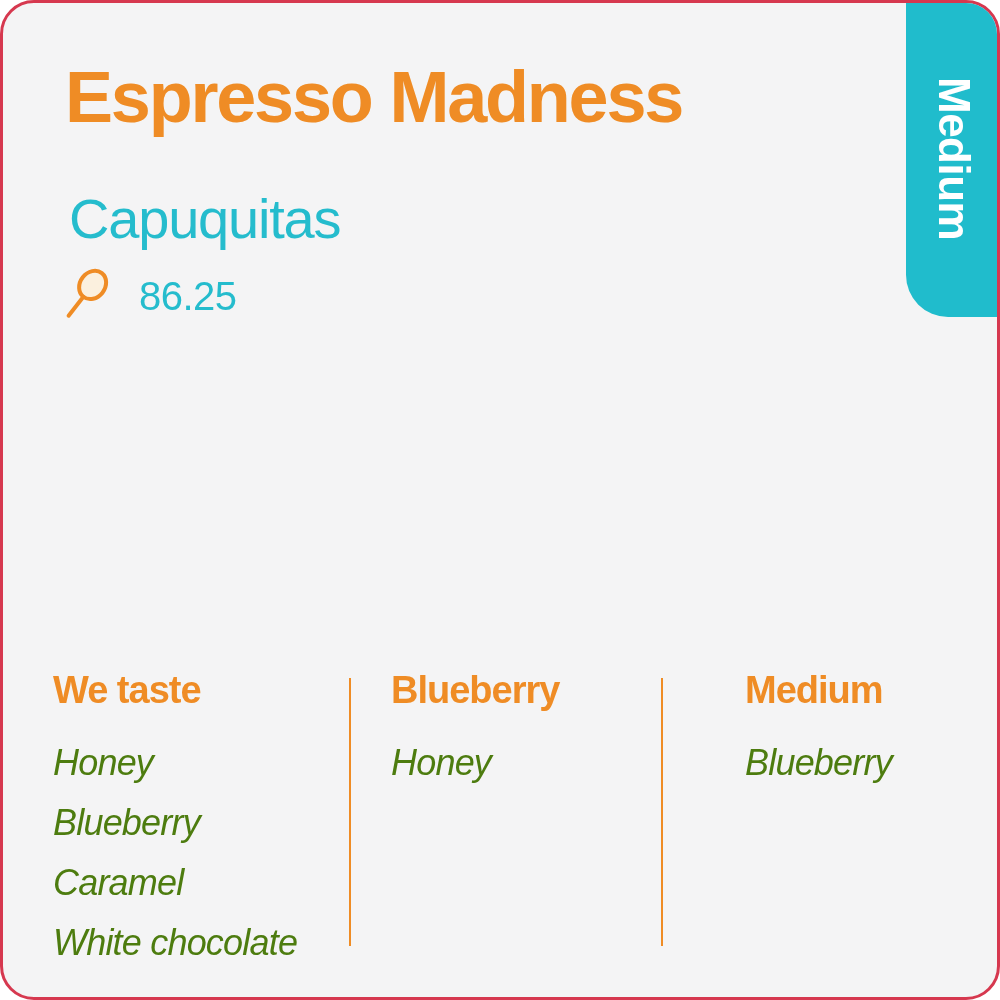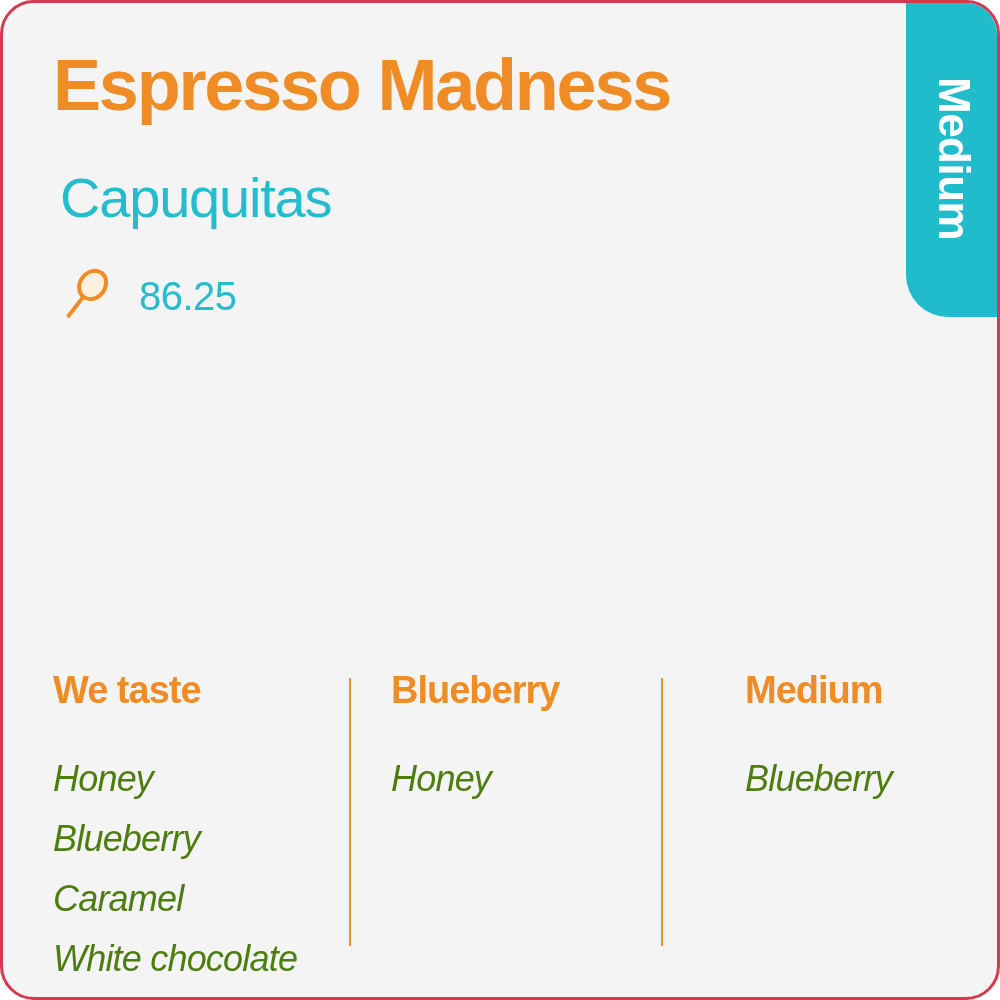--- a/index.html
+++ b/index.html
@@ -57,30 +57,30 @@
     left: 50px;
     top: 46px;
     width: 800px;
   }
   .coffee-title {
     color: #ef8c25;
     font-size: 72px;
     font-weight: 700;
     letter-spacing: -2.2px;
     line-height: 1.0;
-    margin: 0;
+    margin: 12px;
     white-space: nowrap;
   }
   .producer-name {
     color: #25bccd;
     font-size: 56px;
     font-weight: 400;
     letter-spacing: -1.2px;
     line-height: 1.0;
-    margin: 7px;
+    margin: 16px;
     padding-top: 42px;
     white-space: nowrap;
   }
 
   
   .score-row {
     position: absolute;
     left: 50px;
     top: 262px;
     display: flex;
@@ -117,21 +117,21 @@
   .detail-col.col-0 { left: 50px;  width: 296px; }
   .detail-col.col-1 { left: 388px; width: 270px; }
   .detail-col.col-2 { left: 742px; width: 250px; }
 
   .detail-heading {
     color: #ef8c25;
     font-size: 38px;
     font-weight: 700;
     letter-spacing: -1px;
     line-height: 1;
-    margin: 0 0 28px 0;
+    margin: 0 0 12px 0;
     white-space: nowrap;
   }
   .detail-list {
     list-style: none;
     margin: 0;
     padding: 0;
   }
   .detail-item {
     color: #4d7c0f;
     font-size: 36px;

